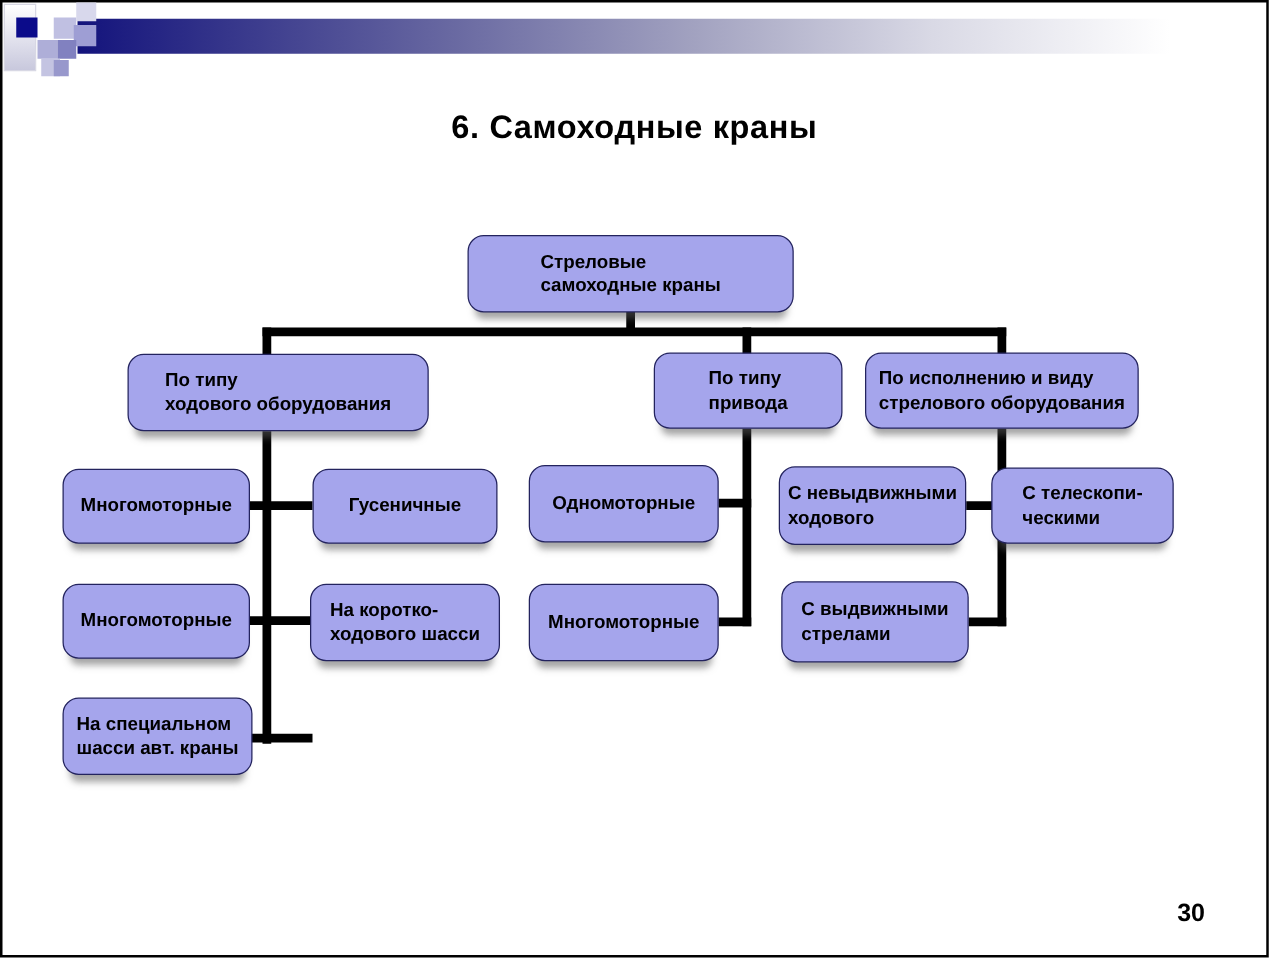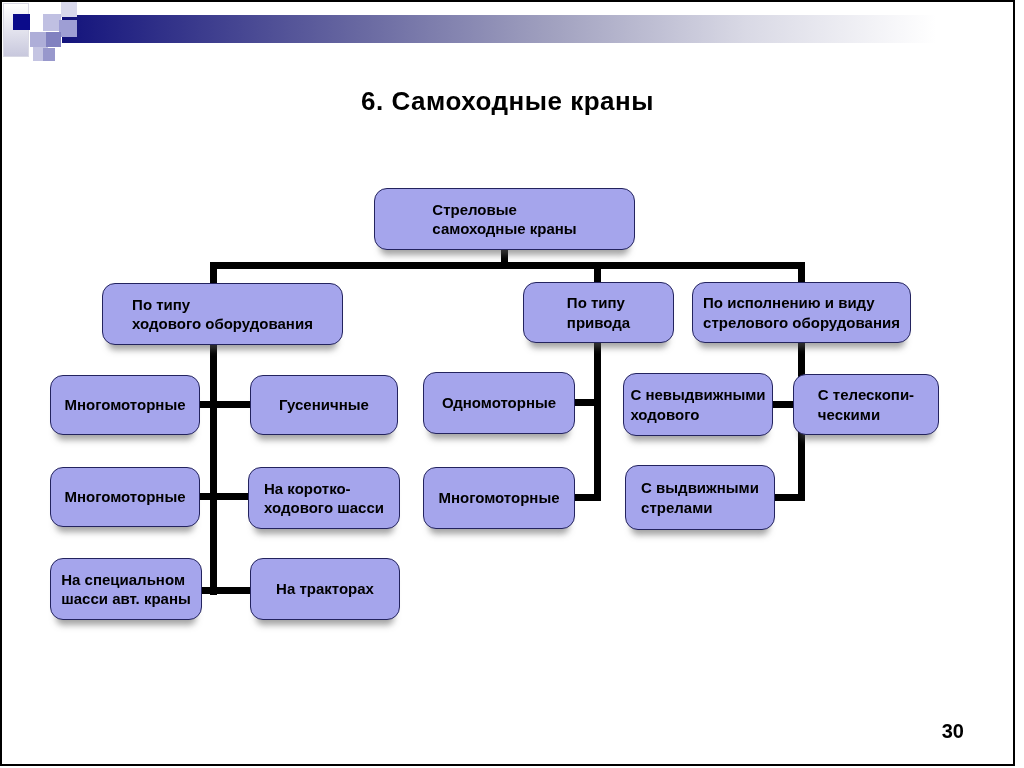--- a/index.html
+++ b/index.html
@@ -73,21 +73,20 @@
   <div class="node" style="left:692px;top:282px;width:219px;height:61px;">По исполнению и виду
 стрелового оборудования</div>
 
   <div class="node" style="left:50px;top:375px;width:150px;height:60px;">Многомоторные</div>
   <div class="node" style="left:250px;top:375px;width:148px;height:60px;">Гусеничные</div>
   <div class="node" style="left:50px;top:467px;width:150px;height:60px;">Многомоторные</div>
   <div class="node" style="left:248px;top:467px;width:152px;height:62px;">На коротко-
 ходового шасси</div>
   <div class="node" style="left:50px;top:558px;width:152px;height:62px;">На специальном
 шасси авт. краны</div>
-  <div class="node" style="left:250px;top:558px;width:150px;height:62px;">На тракторах</div>
 
   <div class="node" style="left:423px;top:372px;width:152px;height:62px;">Одномоторные</div>
   <div class="node" style="left:423px;top:467px;width:152px;height:62px;">Многомоторные</div>
 
   <div class="node" style="left:623px;top:373px;width:150px;height:63px;">С невыдвижными
 ходового</div>
   <div class="node" style="left:793px;top:374px;width:146px;height:61px;">С телескопи-
 ческими</div>
   <div class="node" style="left:625px;top:465px;width:150px;height:65px;">С выдвижными
 стрелами</div>

